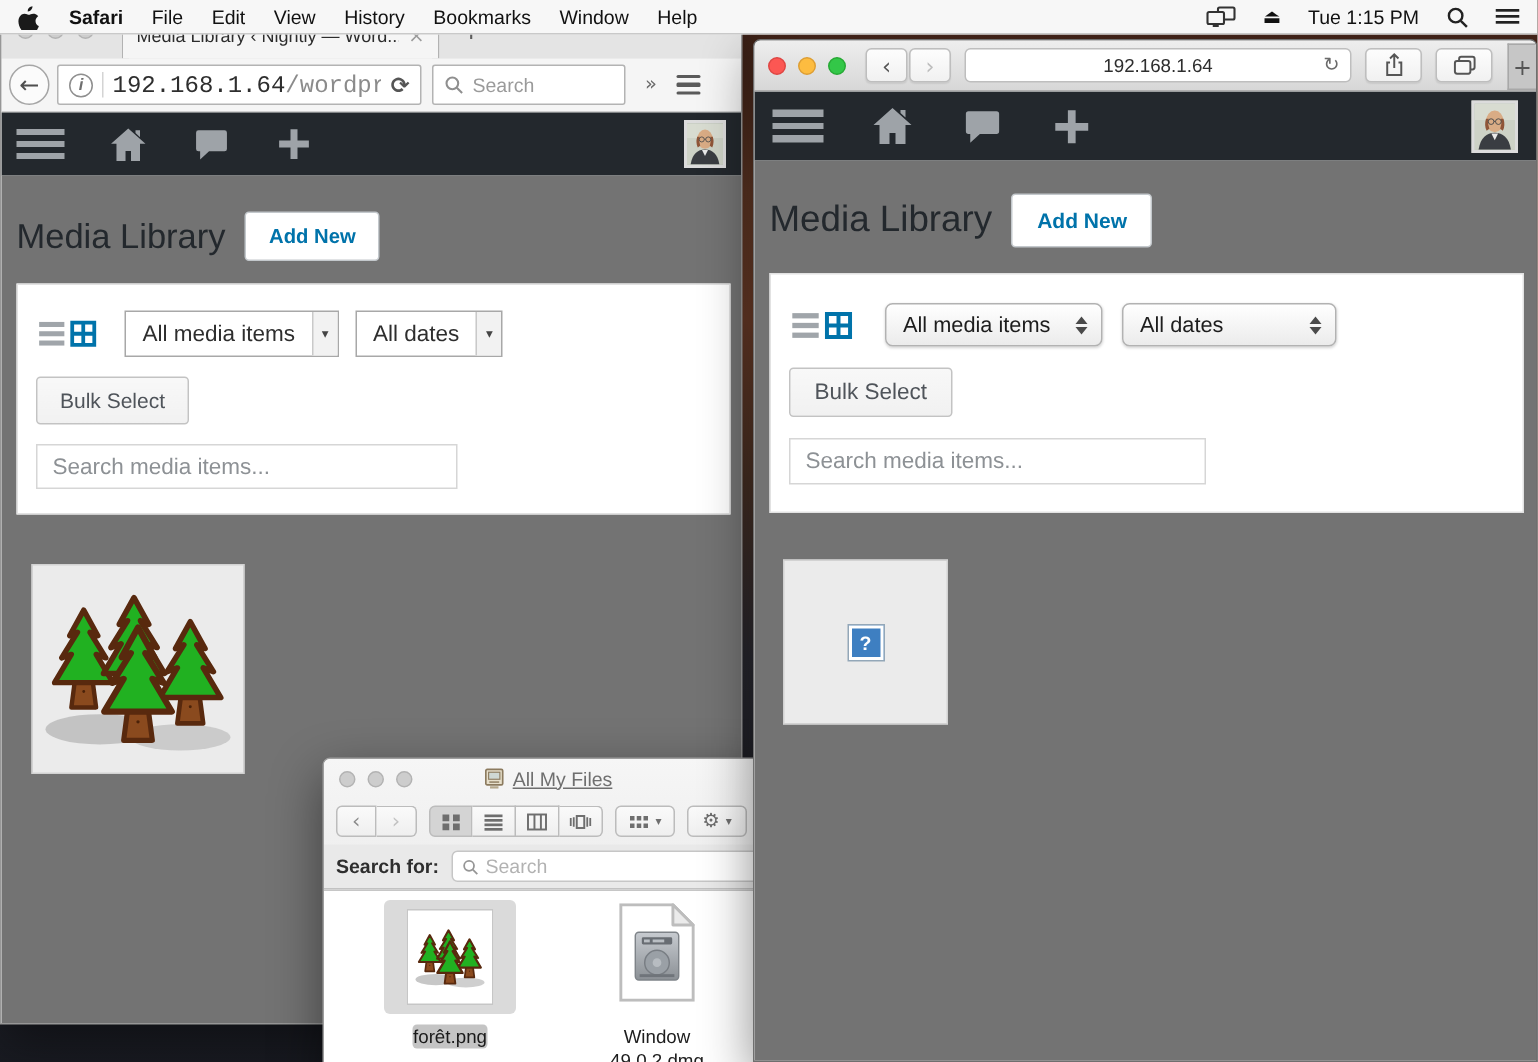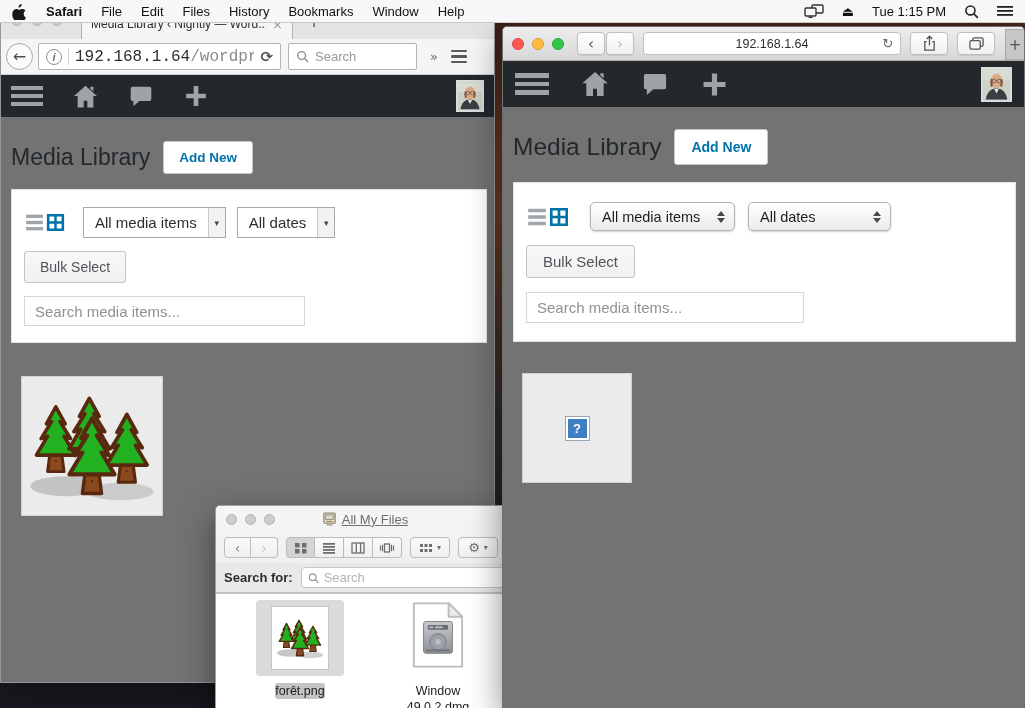--- a/index.html
+++ b/index.html
@@ -323,21 +323,21 @@
 
 <div class="menubar">
   <span class="apple-wrap">
     <svg width="14" height="17" fill="#1a1a1a">
         <use href="#apple-ic"></use>
       </svg>
   </span>
   <span class="mitem appname">Safari</span>
   <span class="mitem">File</span>
   <span class="mitem">Edit</span>
-  <span class="mitem">Files</span>
+  <span class="mitem">View</span>
   <span class="mitem">History</span>
   <span class="mitem">Bookmarks</span>
   <span class="mitem">Window</span>
   <span class="mitem">Help</span>
   <span class="right">
     <span class="mb-icon">
       <svg width="20" height="15" fill="#333" color="#333">
           <use href="#displays-ic"></use>
         </svg>
     </span>

